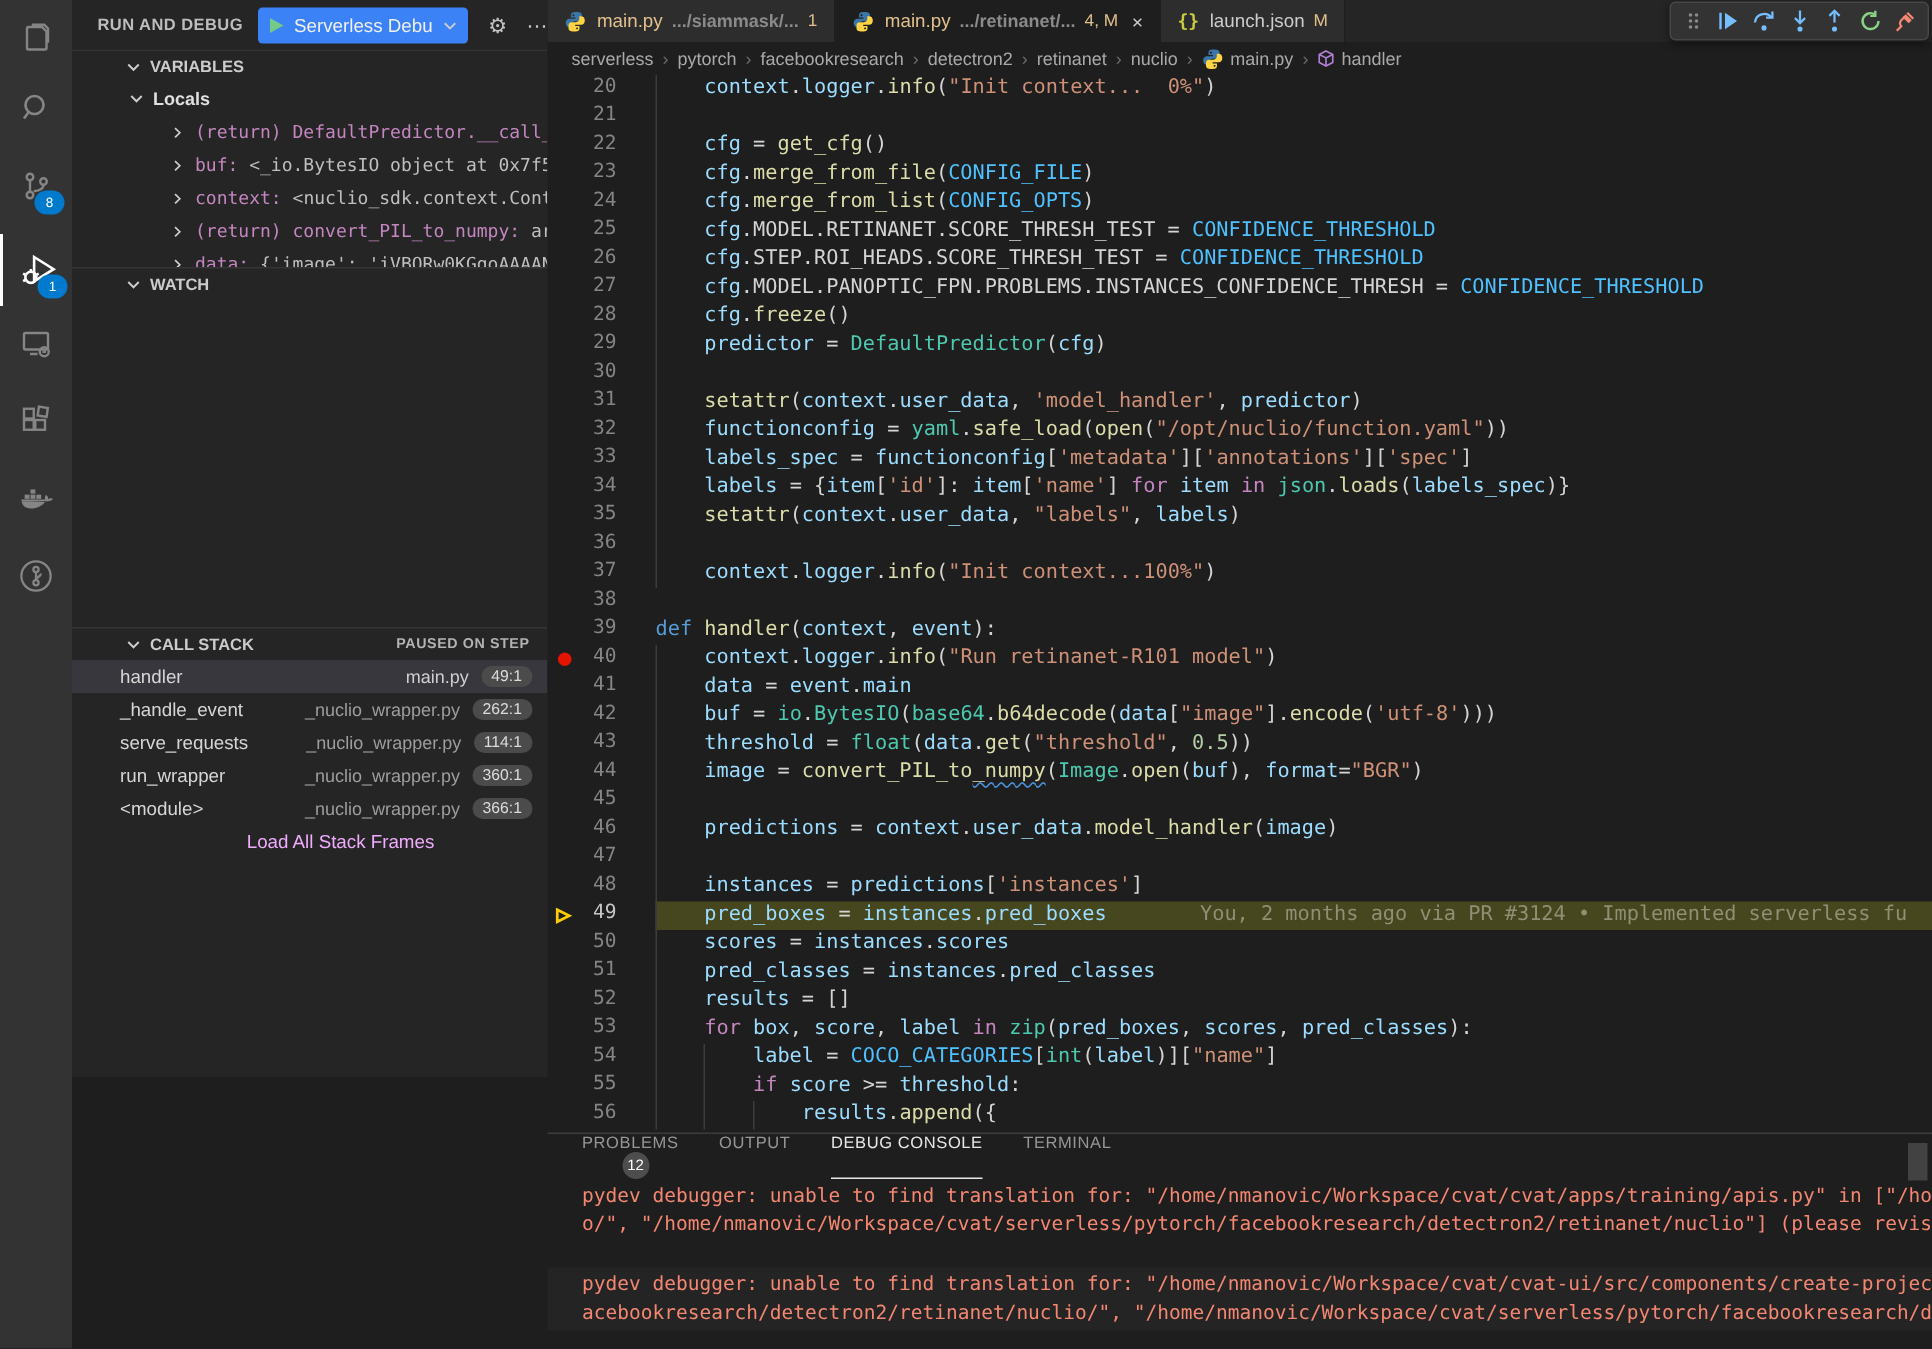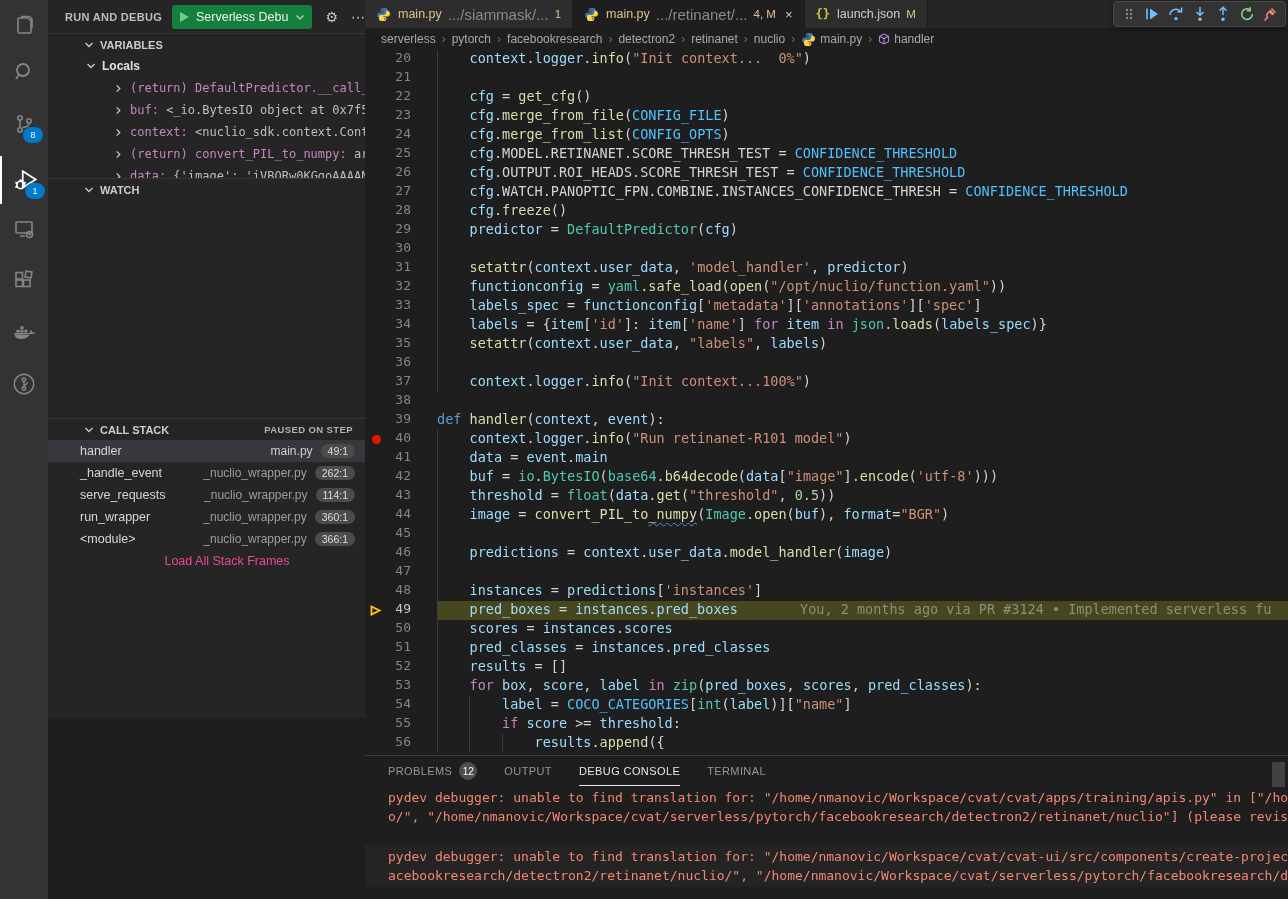--- a/index.html
+++ b/index.html
@@ -11,21 +11,21 @@
   #activitybar{position:absolute;left:0;top:0;width:48px;height:899px;background:#333333;z-index:4;}
   .act-item{position:absolute;left:0;width:48px;height:48px;display:flex;align-items:center;justify-content:center;color:#858585;}
   .act-item.active{color:#ffffff;border-left:2px solid #ffffff;}
   .act-badge{position:absolute;right:5px;bottom:5px;min-width:16px;height:16px;border-radius:9px;background:#007acc;
              color:#fff;font-size:9px;display:flex;align-items:center;justify-content:center;padding:0 2px;}
 
   
   #sidebar{position:absolute;left:48px;top:0;width:317px;height:718px;background:#252526;overflow:hidden;z-index:3;}
   .pane-header{position:absolute;top:0;left:0;width:100%;height:33px;display:flex;align-items:center;padding-left:17px;box-sizing:border-box;}
   .pane-title{font-size:11px;font-weight:bold;color:#bdbdbd;letter-spacing:.3px;white-space:nowrap;}
-  .config-picker{margin-left:10px;height:24px;background:#15803d;border-radius:3px;display:flex;align-items:center;padding:0 7px;width:142px;box-sizing:border-box;}
+  .config-picker{margin-left:10px;height:24px;background:#3b82f6;border-radius:3px;display:flex;align-items:center;padding:0 7px;width:142px;box-sizing:border-box;}
   .config-picker .cfg-label{font-size:12.5px;color:#f0f0f0;white-space:nowrap;overflow:hidden;flex:1;margin-left:6px;}
   .hdr-icon{margin-left:13px;color:#c5c5c5;font-size:14px;line-height:1;}
 
   .sec{position:absolute;left:0;width:100%;overflow:hidden;}
   .sec-header{height:22px;display:flex;align-items:center;padding-left:52px;position:relative;
               font-size:11px;font-weight:bold;color:#cccccc;border-top:1px solid rgba(128,128,128,.18);box-sizing:border-box;}
   .sec-header .twisty{position:absolute;left:36px;top:6px;}
   .sec-status{position:absolute;right:12px;font-size:9.5px;font-weight:bold;color:#b3b3b3;letter-spacing:.4px;}
 
   .scope-row{height:22px;display:flex;align-items:center;padding-left:54px;font-size:12px;font-weight:bold;color:#e0e0e0;position:relative;}
@@ -35,33 +35,33 @@
   .var-row .twisty{margin-right:7px;flex:none;}
   .var-name{color:#c586c0;}
   .var-value{color:#bfbfbf;}
 
   .cs-row{height:22px;display:flex;align-items:center;padding:0 10px 0 32px;font-size:12.5px;color:#d6d6d6;box-sizing:border-box;}
   .cs-row.selected{background:#37373d;}
   .cs-name{white-space:nowrap;}
   .cs-file{margin-left:auto;color:#9d9d9d;font-size:12px;white-space:nowrap;}
   .cs-row.selected .cs-file{color:#cfcfcf;}
   .cs-pill{margin-left:8px;background:#4b4b4b;border-radius:9px;font-size:10.5px;padding:1px 7px;color:#dcdcdc;white-space:nowrap;}
-  .cs-link{height:22px;display:flex;align-items:center;justify-content:center;color:#ec4899;font-size:12.5px;margin-left:41px;}
+  .cs-link{height:22px;display:flex;align-items:center;justify-content:center;color:#f0abfc;font-size:12.5px;margin-left:41px;}
 
   .bp-row{height:21px;display:flex;align-items:center;padding-left:24px;font-size:12.5px;color:#cccccc;}
   .cb{width:15px;height:15px;border:1.6px solid #d4d4d4;border-radius:3px;box-sizing:border-box;margin-right:9px;flex:none;
       display:flex;align-items:center;justify-content:center;background:transparent;}
   .cb.checked{background:#2472c8;border-color:#2472c8;}
 
   
   #tabbar{position:absolute;left:365px;top:0;right:0;height:28px;background:#252526;display:flex;z-index:2;}
   .tab{height:28px;display:flex;align-items:center;padding:0 11px;background:#2d2d2d;border-right:1px solid #1e1e1e;font-size:12.5px;white-space:nowrap;}
   .tab.active{background:#1e1e1e;}
   .tab .t-name{margin-left:7px;}
-  .tab .t-dir{margin-left:6px;color:#8a8a8a;font-size:15px;}
+  .tab .t-dir{margin-left:6px;color:#8a8a8a;font-size:12px;font-weight:bold;}
   .tab .t-badge{margin-left:6px;color:#e2c08d;font-size:11.5px;}
   .tab .t-close{margin-left:9px;color:#cccccc;font-size:13px;}
   .json-glyph{color:#cbcb41;font:bold 12px "DejaVu Sans Mono",monospace;}
 
   
   #dbgbar{position:absolute;left:1113px;top:1px;width:173px;height:26px;background:#333333;border:1px solid #474747;border-radius:4px;
           display:flex;align-items:center;z-index:6;box-shadow:0 2px 6px rgba(0,0,0,.45);padding:0 3px;box-sizing:border-box;}
   .dbtn{width:24px;height:24px;display:flex;align-items:center;justify-content:center;}
 
   
@@ -82,21 +82,21 @@
   .guide{position:absolute;top:0;bottom:0;width:1px;background:#3c3c3c;}
   .bp-dot{width:9px;height:9px;border-radius:50%;background:#e51400;}
   .blame{position:absolute;left:363px;top:0;color:#8f8f74;}
   .tok-d{color:#d4d4d4;} .tok-v{color:#9cdcfe;} .tok-f{color:#dcdcaa;} .tok-s{color:#ce9178;}
   .tok-n{color:#b5cea8;} .tok-k{color:#569cd6;text-align:center;} .tok-c{color:#c586c0;} .tok-t{color:#4ec9b0;} .tok-K{color:#4fc1ff;}
   .tok-w{color:#dcdcaa;text-decoration:underline wavy #4a90d9;text-decoration-thickness:1px;text-underline-offset:3px;}
 
   
   #panel{position:absolute;left:365px;top:755px;right:0;bottom:0;background:#1e1e1e;border-top:1px solid #3c3c3c;box-sizing:border-box;}
   .panel-tabs{height:30px;display:flex;align-items:center;padding-left:23px;font-size:11px;letter-spacing:.4px;color:#969696;}
-  .ptab{margin-right:27px;display:flex;align-items:center;height:100%;box-sizing:border-box;}
+  .ptab{margin-right:27px;display:flex;align-items:center;height:100%;box-sizing:border-box;flex-direction:column;}
   .ptab.active{color:#e7e7e7;border-bottom:1px solid #e7e7e7;}
   .pbadge{margin-left:7px;background:#4d4d4d;color:#ffffff;border-radius:9px;min-width:18px;height:18px;display:flex;
           align-items:center;justify-content:center;font-size:10px;letter-spacing:0;}
   .console{position:relative;}
   .cmsg{padding:2px 0 2px 23px;font:13px/19px "DejaVu Sans Mono",monospace;color:#f48771;white-space:pre;overflow:hidden;}
   .cmsg.alt{background:#242425;margin-top:17px;}
   .pscroll{position:absolute;right:3px;top:6px;width:13px;height:25px;background:#4f4f4f;opacity:.75;}
   .twisty{flex:none;}
 </style>
 </head>
@@ -410,22 +410,22 @@
     <span class="bc-item">handler</span>
   </div>
 
 <div id="editor">
     <div class="code-line"><span class="ln-marker"></span><span class="ln-num">20</span><span class="ln-spacer"></span><span class="ln-text"><span class="guide" style="left: 0px;"></span><span class="tok-d">    </span><span class="tok-v">context</span><span class="tok-d">.</span><span class="tok-v">logger</span><span class="tok-d">.</span><span class="tok-f">info</span><span class="tok-d">(</span><span class="tok-s">"Init context...  0%"</span><span class="tok-d">)</span></span></div>
     <div class="code-line"><span class="ln-marker"></span><span class="ln-num">21</span><span class="ln-spacer"></span><span class="ln-text"><span class="guide" style="left: 0px;"></span></span></div>
     <div class="code-line"><span class="ln-marker"></span><span class="ln-num">22</span><span class="ln-spacer"></span><span class="ln-text"><span class="guide" style="left: 0px;"></span><span class="tok-d">    </span><span class="tok-v">cfg</span><span class="tok-d"> = </span><span class="tok-f">get_cfg</span><span class="tok-d">()</span></span></div>
     <div class="code-line"><span class="ln-marker"></span><span class="ln-num">23</span><span class="ln-spacer"></span><span class="ln-text"><span class="guide" style="left: 0px;"></span><span class="tok-d">    </span><span class="tok-v">cfg</span><span class="tok-d">.</span><span class="tok-f">merge_from_file</span><span class="tok-d">(</span><span class="tok-K">CONFIG_FILE</span><span class="tok-d">)</span></span></div>
     <div class="code-line"><span class="ln-marker"></span><span class="ln-num">24</span><span class="ln-spacer"></span><span class="ln-text"><span class="guide" style="left: 0px;"></span><span class="tok-d">    </span><span class="tok-v">cfg</span><span class="tok-d">.</span><span class="tok-f">merge_from_list</span><span class="tok-d">(</span><span class="tok-K">CONFIG_OPTS</span><span class="tok-d">)</span></span></div>
     <div class="code-line"><span class="ln-marker"></span><span class="ln-num">25</span><span class="ln-spacer"></span><span class="ln-text"><span class="guide" style="left: 0px;"></span><span class="tok-d">    </span><span class="tok-v">cfg</span><span class="tok-d">.MODEL.RETINANET.SCORE_THRESH_TEST = </span><span class="tok-K">CONFIDENCE_THRESHOLD</span></span></div>
-    <div class="code-line"><span class="ln-marker"></span><span class="ln-num">26</span><span class="ln-spacer"></span><span class="ln-text"><span class="guide" style="left: 0px;"></span><span class="tok-d">    </span><span class="tok-v">cfg</span><span class="tok-d">.OUTPUT.ROI_HEADS.SCORE_THRESH_TEST = </span><span class="tok-K">CONFIDENCE_THRESHOLD</span></span></div>
-    <div class="code-line"><span class="ln-marker"></span><span class="ln-num">27</span><span class="ln-spacer"></span><span class="ln-text"><span class="guide" style="left: 0px;"></span><span class="tok-d">    </span><span class="tok-v">cfg</span><span class="tok-d">.WATCH.PANOPTIC_FPN.COMBINE.INSTANCES_CONFIDENCE_THRESH = </span><span class="tok-K">CONFIDENCE_THRESHOLD</span></span></div>
+    <div class="code-line"><span class="ln-marker"></span><span class="ln-num">26</span><span class="ln-spacer"></span><span class="ln-text"><span class="guide" style="left: 0px;"></span><span class="tok-d">    </span><span class="tok-v">cfg</span><span class="tok-d">.STEP.ROI_HEADS.SCORE_THRESH_TEST = </span><span class="tok-K">CONFIDENCE_THRESHOLD</span></span></div>
+    <div class="code-line"><span class="ln-marker"></span><span class="ln-num">27</span><span class="ln-spacer"></span><span class="ln-text"><span class="guide" style="left: 0px;"></span><span class="tok-d">    </span><span class="tok-v">cfg</span><span class="tok-d">.MODEL.PANOPTIC_FPN.PROBLEMS.INSTANCES_CONFIDENCE_THRESH = </span><span class="tok-K">CONFIDENCE_THRESHOLD</span></span></div>
     <div class="code-line"><span class="ln-marker"></span><span class="ln-num">28</span><span class="ln-spacer"></span><span class="ln-text"><span class="guide" style="left: 0px;"></span><span class="tok-d">    </span><span class="tok-v">cfg</span><span class="tok-d">.</span><span class="tok-f">freeze</span><span class="tok-d">()</span></span></div>
     <div class="code-line"><span class="ln-marker"></span><span class="ln-num">29</span><span class="ln-spacer"></span><span class="ln-text"><span class="guide" style="left: 0px;"></span><span class="tok-d">    </span><span class="tok-v">predictor</span><span class="tok-d"> = </span><span class="tok-t">DefaultPredictor</span><span class="tok-d">(</span><span class="tok-v">cfg</span><span class="tok-d">)</span></span></div>
     <div class="code-line"><span class="ln-marker"></span><span class="ln-num">30</span><span class="ln-spacer"></span><span class="ln-text"><span class="guide" style="left: 0px;"></span></span></div>
     <div class="code-line"><span class="ln-marker"></span><span class="ln-num">31</span><span class="ln-spacer"></span><span class="ln-text"><span class="guide" style="left: 0px;"></span><span class="tok-d">    </span><span class="tok-f">setattr</span><span class="tok-d">(</span><span class="tok-v">context</span><span class="tok-d">.</span><span class="tok-v">user_data</span><span class="tok-d">, </span><span class="tok-s">'model_handler'</span><span class="tok-d">, </span><span class="tok-v">predictor</span><span class="tok-d">)</span></span></div>
     <div class="code-line"><span class="ln-marker"></span><span class="ln-num">32</span><span class="ln-spacer"></span><span class="ln-text"><span class="guide" style="left: 0px;"></span><span class="tok-d">    </span><span class="tok-v">functionconfig</span><span class="tok-d"> = </span><span class="tok-t">yaml</span><span class="tok-d">.</span><span class="tok-f">safe_load</span><span class="tok-d">(</span><span class="tok-f">open</span><span class="tok-d">(</span><span class="tok-s">"/opt/nuclio/function.yaml"</span><span class="tok-d">))</span></span></div>
     <div class="code-line"><span class="ln-marker"></span><span class="ln-num">33</span><span class="ln-spacer"></span><span class="ln-text"><span class="guide" style="left: 0px;"></span><span class="tok-d">    </span><span class="tok-v">labels_spec</span><span class="tok-d"> = </span><span class="tok-v">functionconfig</span><span class="tok-d">[</span><span class="tok-s">'metadata'</span><span class="tok-d">][</span><span class="tok-s">'annotations'</span><span class="tok-d">][</span><span class="tok-s">'spec'</span><span class="tok-d">]</span></span></div>
     <div class="code-line"><span class="ln-marker"></span><span class="ln-num">34</span><span class="ln-spacer"></span><span class="ln-text"><span class="guide" style="left: 0px;"></span><span class="tok-d">    </span><span class="tok-v">labels</span><span class="tok-d"> = {</span><span class="tok-v">item</span><span class="tok-d">[</span><span class="tok-s">'id'</span><span class="tok-d">]: </span><span class="tok-v">item</span><span class="tok-d">[</span><span class="tok-s">'name'</span><span class="tok-d">] </span><span class="tok-c">for</span><span class="tok-d"> </span><span class="tok-v">item</span><span class="tok-d"> </span><span class="tok-c">in</span><span class="tok-d"> </span><span class="tok-t">json</span><span class="tok-d">.</span><span class="tok-f">loads</span><span class="tok-d">(</span><span class="tok-v">labels_spec</span><span class="tok-d">)}</span></span></div>
     <div class="code-line"><span class="ln-marker"></span><span class="ln-num">35</span><span class="ln-spacer"></span><span class="ln-text"><span class="guide" style="left: 0px;"></span><span class="tok-d">    </span><span class="tok-f">setattr</span><span class="tok-d">(</span><span class="tok-v">context</span><span class="tok-d">.</span><span class="tok-v">user_data</span><span class="tok-d">, </span><span class="tok-s">"labels"</span><span class="tok-d">, </span><span class="tok-v">labels</span><span class="tok-d">)</span></span></div>
     <div class="code-line"><span class="ln-marker"></span><span class="ln-num">36</span><span class="ln-spacer"></span><span class="ln-text"><span class="guide" style="left: 0px;"></span></span></div>
     <div class="code-line"><span class="ln-marker"></span><span class="ln-num">37</span><span class="ln-spacer"></span><span class="ln-text"><span class="guide" style="left: 0px;"></span><span class="tok-d">    </span><span class="tok-v">context</span><span class="tok-d">.</span><span class="tok-v">logger</span><span class="tok-d">.</span><span class="tok-f">info</span><span class="tok-d">(</span><span class="tok-s">"Init context...100%"</span><span class="tok-d">)</span></span></div>

